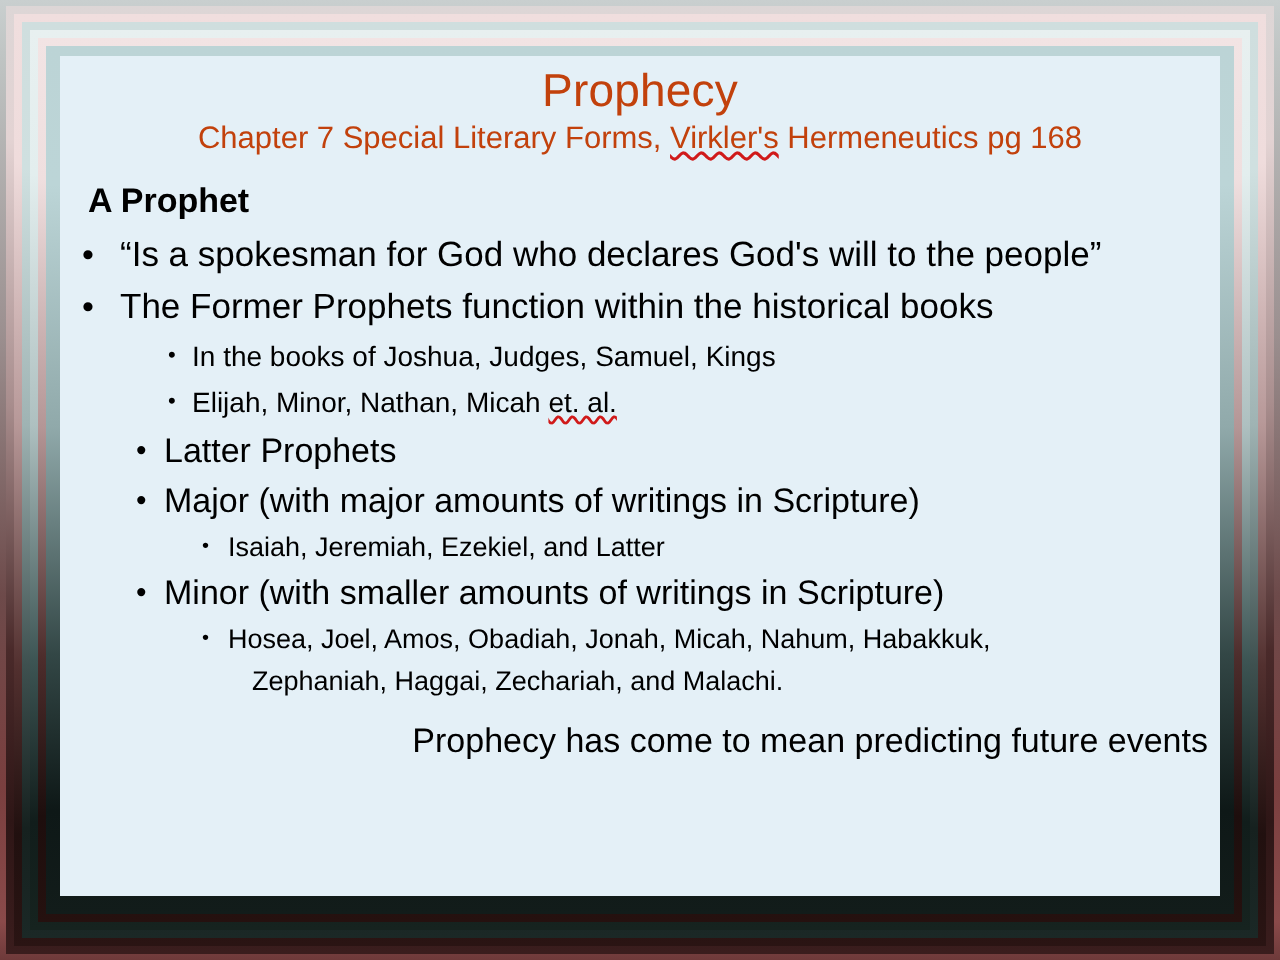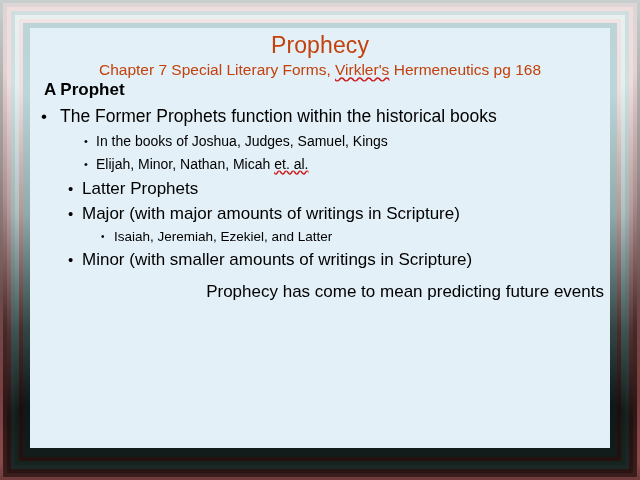--- a/index.html
+++ b/index.html
@@ -60,20 +60,21 @@
     color: #c2410c;
     font-size: 15.5px;
     line-height: 19px;
     margin-top: 1px;
     white-space: nowrap;
   }
 
   
   #body {
     padding: 0 6px 0 8px;
+    margin-top: 11px;
   }
 
   .line {
     display: block;
     position: relative;
     white-space: nowrap;
   }
 
   
   .lvl-head {
@@ -174,34 +175,36 @@
   <div id="slide">
 
     <div id="title">Prophecy</div>
 
     <div id="subtitle"><span>Chapter 7 Special Literary Forms, </span><span class="sq">Virkler's</span><span> Hermeneutics pg 168</span></div>
 
     <div id="body">
 
       <div class="line lvl-head">A Prophet</div>
 
+      <div class="line lvl1">“Is a spokesman for God who declares God's will to the people”</div>
 
       <div class="line lvl1">The Former Prophets function within the historical books</div>
 
       <div class="line lvl3">In the books of Joshua, Judges, Samuel, Kings</div>
 
       <div class="line lvl3"><span> Elijah, Minor, Nathan, Micah </span><span class="sq">et. al.</span></div>
 
       <div class="line lvl2"> Latter Prophets</div>
 
       <div class="line lvl2">Major (with major amounts of writings in Scripture)</div>
 
       <div class="line lvl4">Isaiah, Jeremiah, Ezekiel, and Latter</div>
 
       <div class="line lvl2">Minor (with smaller amounts of writings in Scripture)</div>
 
+      <div class="line lvl4 wrap"><span>Hosea, Joel, Amos, Obadiah, Jonah, Micah, Nahum, Habakkuk,</span><span class="cont">Zephaniah, Haggai, Zechariah, and Malachi.</span></div>
 
       <div class="line lvl-plain" style="margin-top:6px;text-align:right;">Prophecy has come to mean predicting future events</div>
 
 
     </div>
   </div>
 </div>
 
 </body></html>

